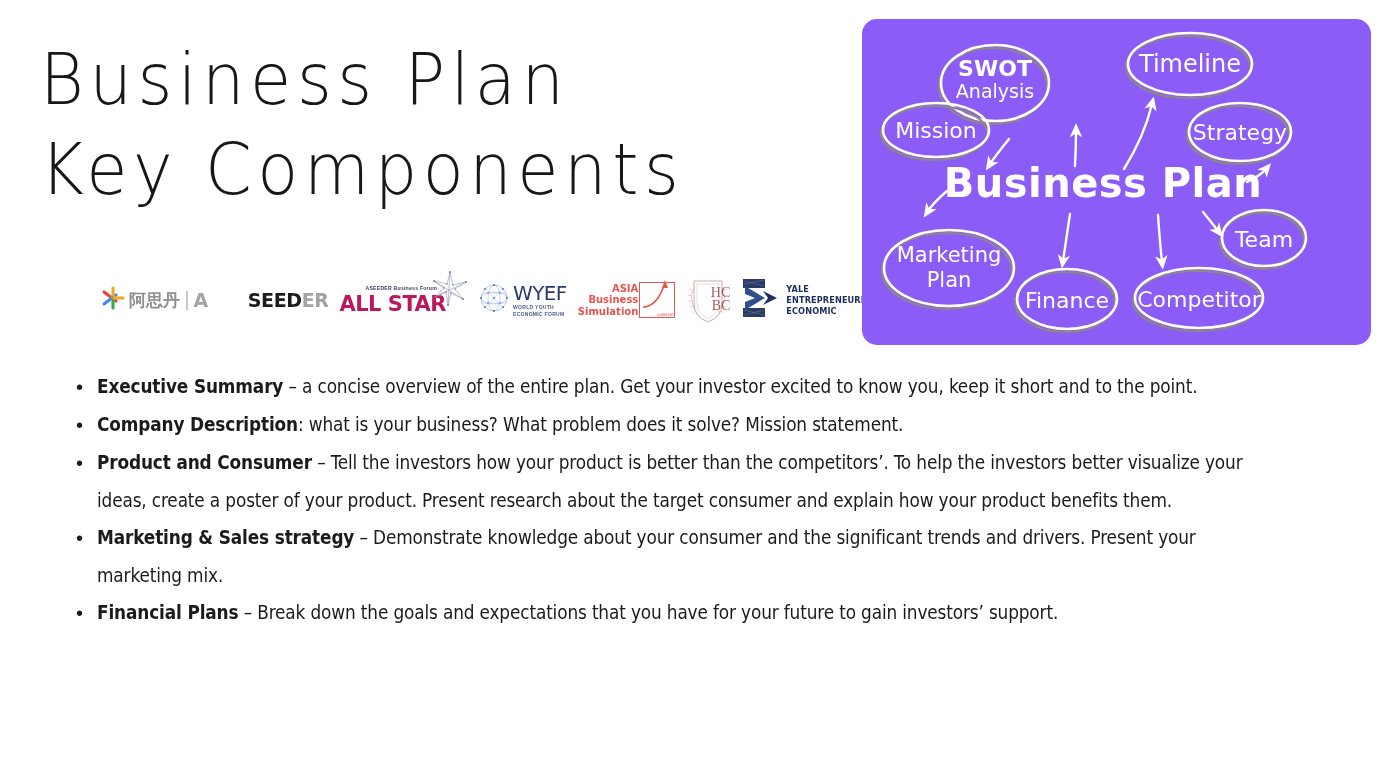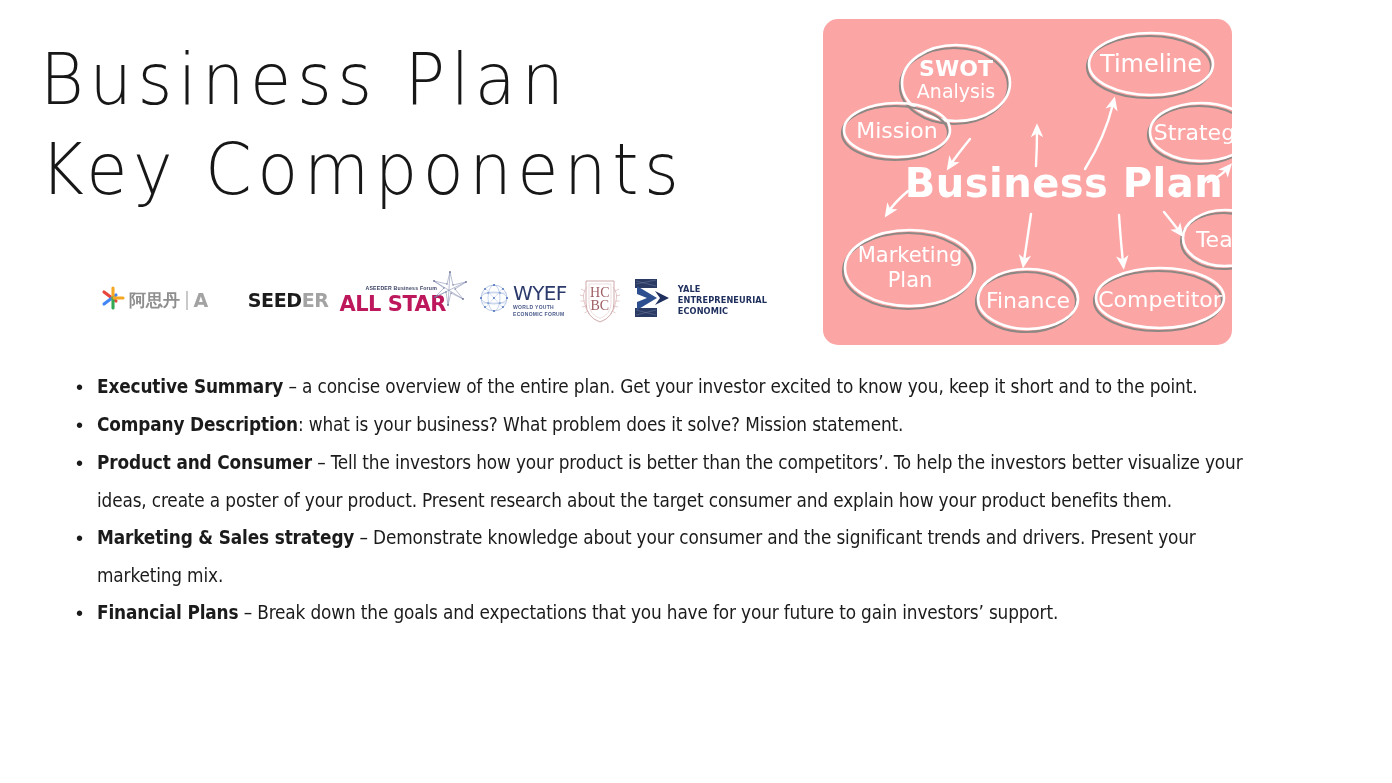--- a/index.html
+++ b/index.html
@@ -111,39 +111,39 @@
   }
   .asia-credit {
     position: absolute; right: 1px; bottom: 0px;
     font-size: 2.6px; color: #e8544f; font-family: "Liberation Sans", sans-serif;
   }
 
   
   .hcbc { position: relative; width: 44px; height: 50px; }
   .hcbc-letters {
     position: absolute; left: 0; right: 0; top: 11px;
-    text-align: center;
+    text-align: right;
     font-family: "Liberation Serif", serif;
     font-size: 14px; color: #9e5f63; line-height: 13px;
   }
 
   
   .yale { display: flex; align-items: center; gap: 5px; }
   .yale-text { line-height: 11px; }
   .yale-text div {
     font-family: "DejaVu Sans", sans-serif;
     font-size: 8.2px; font-weight: 700; color: #20305e; letter-spacing: 0.1px;
   }
 
   
   #blackboard {
     position: absolute;
-    left: 823px; top: 19px;
-    width: 409px; height: 326px;
-    background: #fca5a5;
+    left: 862px; top: 19px;
+    width: 509px; height: 326px;
+    background: #8b5cf6;
     border-radius: 15px;
     overflow: hidden;
   }
   #blackboard svg { display: block; }
 
   
   #bullets {
     position: absolute;
     left: 62px;
     top: 368px;
@@ -259,20 +259,34 @@
         </g>
       </svg>
     </span>
     <span class="wyef-text">
       <div class="wyef-word">WYEF</div>
       <div class="wyef-sub">WORLD YOUTH</div>
       <div class="wyef-sub">ECONOMIC FORUM</div>
     </span>
   </div>
 
+  <div class="logo asia">
+    <span class="asia-text">
+      <div>ASIA</div>
+      <div>Business</div>
+      <div>Simulation</div>
+    </span>
+    <span class="asia-box">
+      <svg width="34" height="34" viewBox="0 0 34 34" style="position:absolute;left:-1px;top:-6px;">
+        <path d="M4 30 Q 18 30 26 6" fill="none" stroke="#e8544f" stroke-width="1.6"></path>
+        <path d="M26 3 L29 11 L23 11 Z" fill="#e8544f"></path>
+      </svg>
+      <span class="asia-credit">by ASEEDER</span>
+    </span>
+  </div>
 
   <div class="logo hcbc">
     <svg width="44" height="50" viewBox="0 0 44 50" style="position:absolute;left:0;top:0;">
       <path d="M8 6 H36 V28 Q36 42 22 47 Q8 42 8 28 Z" fill="none" stroke="#cfa9ab" stroke-width="1"></path>
       <path d="M11 9 H33 V28 Q33 39 22 43.5 Q11 39 11 28 Z" fill="none" stroke="#e3c7c8" stroke-width="0.6"></path>
       <g stroke="#d8b4b6" stroke-width="0.7" fill="none">
         <path d="M9 12 Q4 18 6 26 Q7 34 12 40"></path>
         <path d="M35 12 Q40 18 38 26 Q37 34 32 40"></path>
         <path d="M7 16 L3 14 M6 21 L2 20 M6.5 26 L2.5 26 M8 31 L4 32 M10 36 L6.5 38"></path>
         <path d="M37 16 L41 14 M38 21 L42 20 M37.5 26 L41.5 26 M36 31 L40 32 M34 36 L37.5 38"></path>

